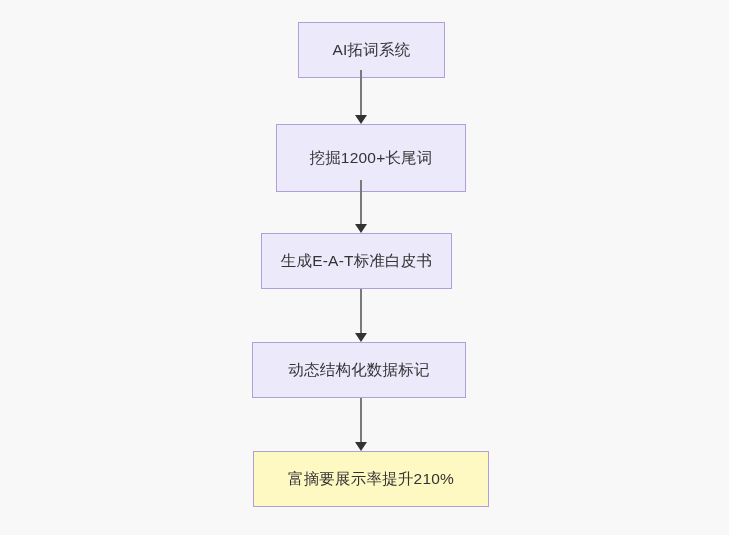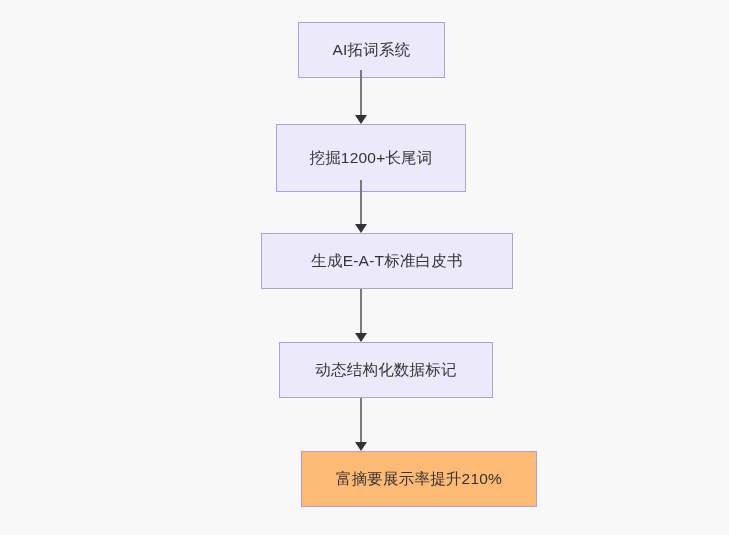--- a/index.html
+++ b/index.html
@@ -73,35 +73,35 @@
 
   <div class="node" id="node-n2" style="left: 276px; top: 124px; width: 190px; height: 68px; background: rgb(236, 233, 251); border-color: rgb(179, 157, 219); color: rgb(51, 51, 51);">
     <span>挖掘1200+长尾词</span>
   </div>
 
   <div class="edge" id="edge-e2" style="left: 350px; top: 180px; height: 53px;">
     <div class="line" style="height: 45px; background: rgb(122, 122, 122);"></div>
     <div class="head" style="border-top-color: rgb(51, 51, 51);"></div>
   </div>
 
-  <div class="node" id="node-n3" style="left: 261px; top: 233px; width: 252px; height: 56px; background: rgb(236, 233, 251); border-color: rgb(179, 157, 219); color: rgb(51, 51, 51);">
+  <div class="node" id="node-n3" style="left: 261px; top: 233px; width: 191px; height: 56px; background: rgb(236, 233, 251); border-color: rgb(179, 157, 219); color: rgb(51, 51, 51);">
     <span>生成E-A-T标准白皮书</span>
   </div>
 
   <div class="edge" id="edge-e3" style="left: 350px; top: 289px; height: 53px;">
     <div class="line" style="height: 45px; background: rgb(122, 122, 122);"></div>
     <div class="head" style="border-top-color: rgb(51, 51, 51);"></div>
   </div>
 
-  <div class="node" id="node-n4" style="left: 279px; top: 342px; width: 214px; height: 56px; background: rgb(236, 233, 251); border-color: rgb(179, 157, 219); color: rgb(51, 51, 51);">
+  <div class="node" id="node-n4" style="left: 252px; top: 342px; width: 214px; height: 56px; background: rgb(236, 233, 251); border-color: rgb(179, 157, 219); color: rgb(51, 51, 51);">
     <span>动态结构化数据标记</span>
   </div>
 
   <div class="edge" id="edge-e4" style="left: 350px; top: 398px; height: 53px;">
     <div class="line" style="height: 45px; background: rgb(122, 122, 122);"></div>
     <div class="head" style="border-top-color: rgb(51, 51, 51);"></div>
   </div>
 
-  <div class="node" id="node-n5" style="left: 253px; top: 451px; width: 236px; height: 56px; background: #fdba74; border-color: rgb(179, 157, 219); color: rgb(51, 51, 51); margin-left: 48px;">
+  <div class="node" id="node-n5" style="left: 253px; top: 451px; width: 236px; height: 56px; background: #fef9c3; border-color: rgb(179, 157, 219); color: rgb(51, 51, 51);">
     <span>富摘要展示率提升210%</span>
   </div>
 
 </div>
 
 </body></html>

